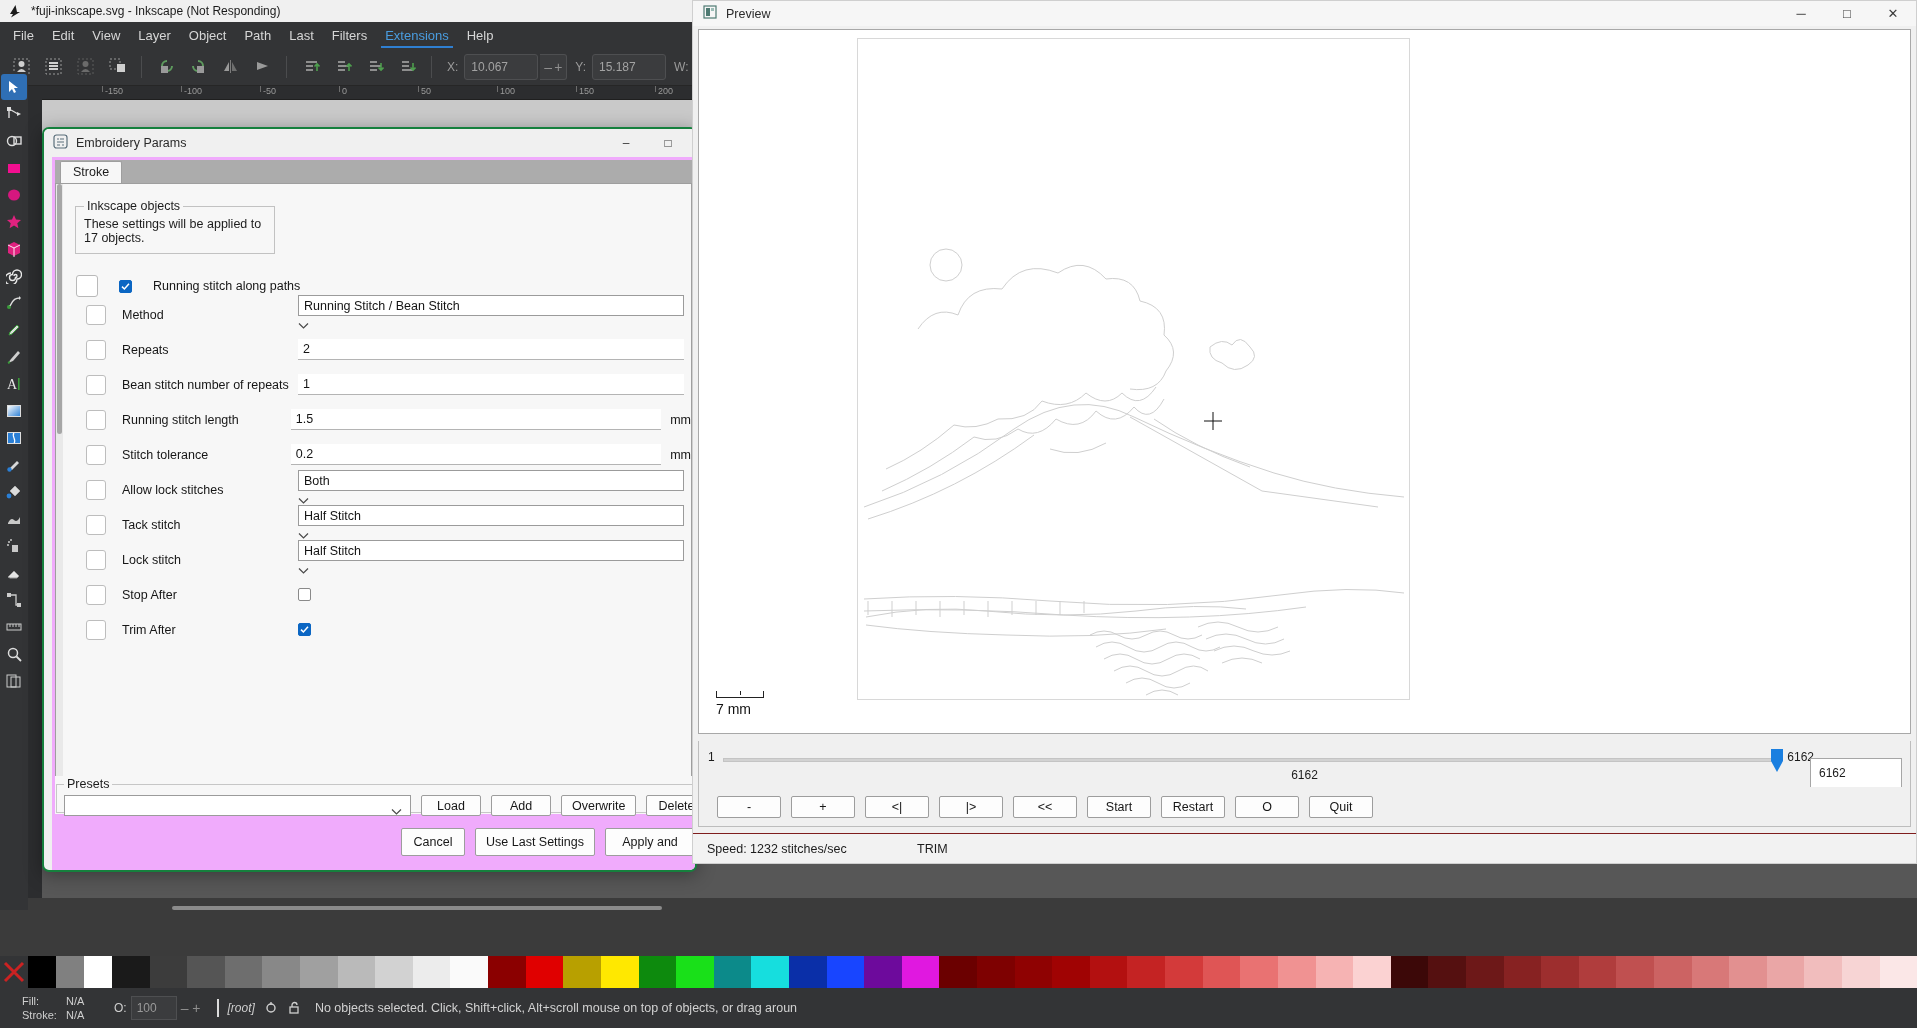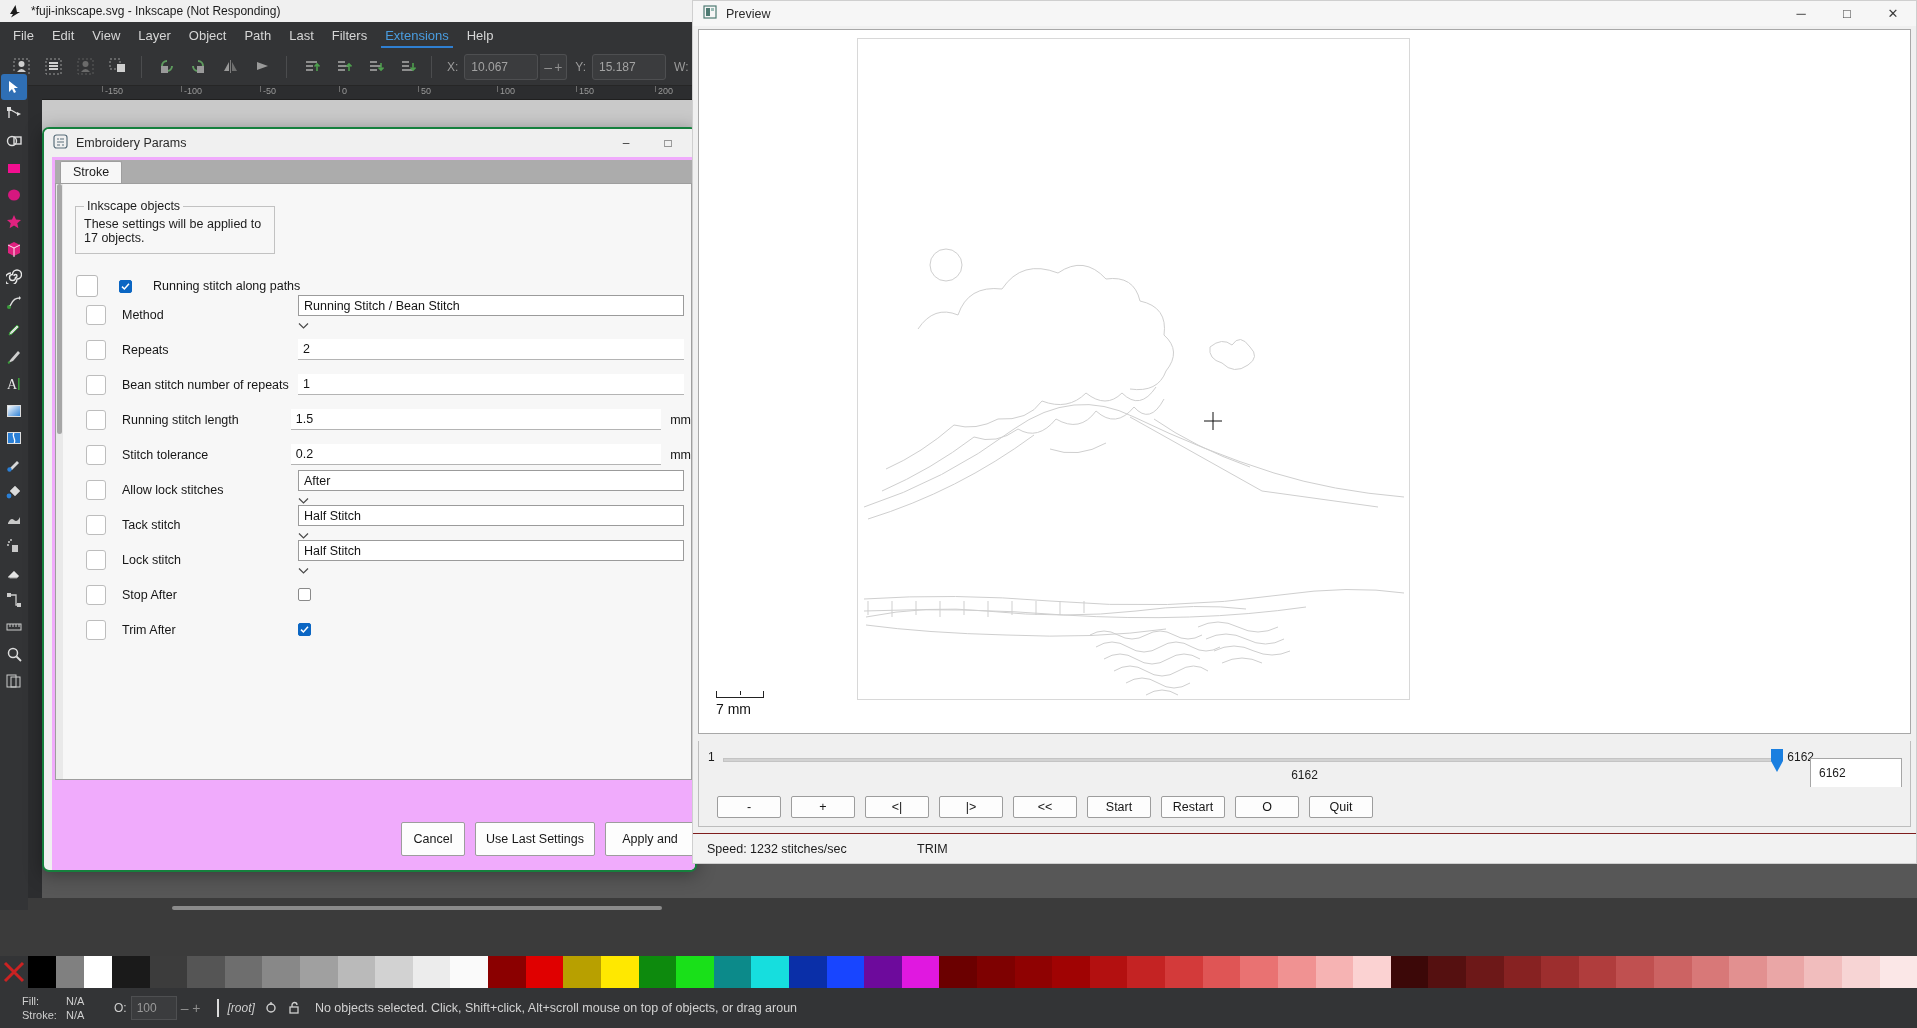--- a/index.html
+++ b/index.html
@@ -226,21 +226,21 @@
   }
   .btn {
     min-width:60px; height:21px; background:#fdfdfd; border:1px solid #9d9d9d;
     border-radius:2px; font-size:12.5px; color:#171717;
     display:flex; align-items:center; justify-content:center; padding:0 10px;
   }
   #bottombtns {
     position:absolute; right:0px; bottom:14px; display:flex; gap:10px;
     padding-right:0px;
   }
-  #bottombtns .btn { height:34px; min-width:64px; }
+  #bottombtns .btn { height:28px; min-width:64px; }
 
   
   #preview-window {
     position:absolute; left:692px; top:0; width:1225px; height:864px;
     background:#f0f0f0; border:1px solid #cfcfcf;
   }
   #pv-titlebar {
     height:25px; background:#f6f6f6; display:flex; align-items:center;
     padding-left:10px;
   }
@@ -764,21 +764,21 @@
           <div class="sq"></div>
           <div class="name">Stitch tolerance</div>
           <div class="txtfield">0.2</div>
           <span class="unit">mm</span>
         </div>
 
         <div class="frow">
           <div class="sq"></div>
           <div class="name">Allow lock stitches</div>
           <div class="ctl">
-            <div class="combo">After</div>
+            <div class="combo">Both</div>
             <span class="arrow"><svg width="11" height="8">
                   <path d="M1 1.5 L5.5 6 L10 1.5" stroke="#4a4a4a" stroke-width="1.2" fill="none"></path>
                 </svg></span>
           </div>
         </div>
 
 
         <div class="frow">
           <div class="sq"></div>
           <div class="name">Tack stitch</div>
@@ -813,20 +813,36 @@
           <div class="cb-checked">
             <svg width="9" height="9" viewBox="0 0 9 9">
                 <path d="M1 4.6 L3.4 7 L8 1.8" stroke="#fff" stroke-width="1.5" fill="none"></path>
               </svg>
           </div>
         </div>
 
       </div>
     </div>
 
+    <div id="presets-wrap">
+      <fieldset class="presets">
+        <legend>Presets</legend>
+        <div class="presets-inner">
+          <div class="preset-combo">
+            <span style="position:absolute;right:8px;top:6px"><svg width="11" height="8">
+                  <path d="M1 1.5 L5.5 6 L10 1.5" stroke="#4a4a4a" stroke-width="1.2" fill="none"></path>
+                </svg></span>
+          </div>
+          <div class="btn">Load</div>
+          <div class="btn">Add</div>
+          <div class="btn">Overwrite</div>
+          <div class="btn">Delete</div>
+        </div>
+      </fieldset>
+    </div>
 
     <div id="bottombtns">
       <div class="btn">Cancel</div>
       <div class="btn" style="min-width:98px">Use Last Settings</div>
       <div class="btn" style="min-width:90px">Apply and</div>
     </div>
   </div>
 </div>
 
 <div id="preview-window">

